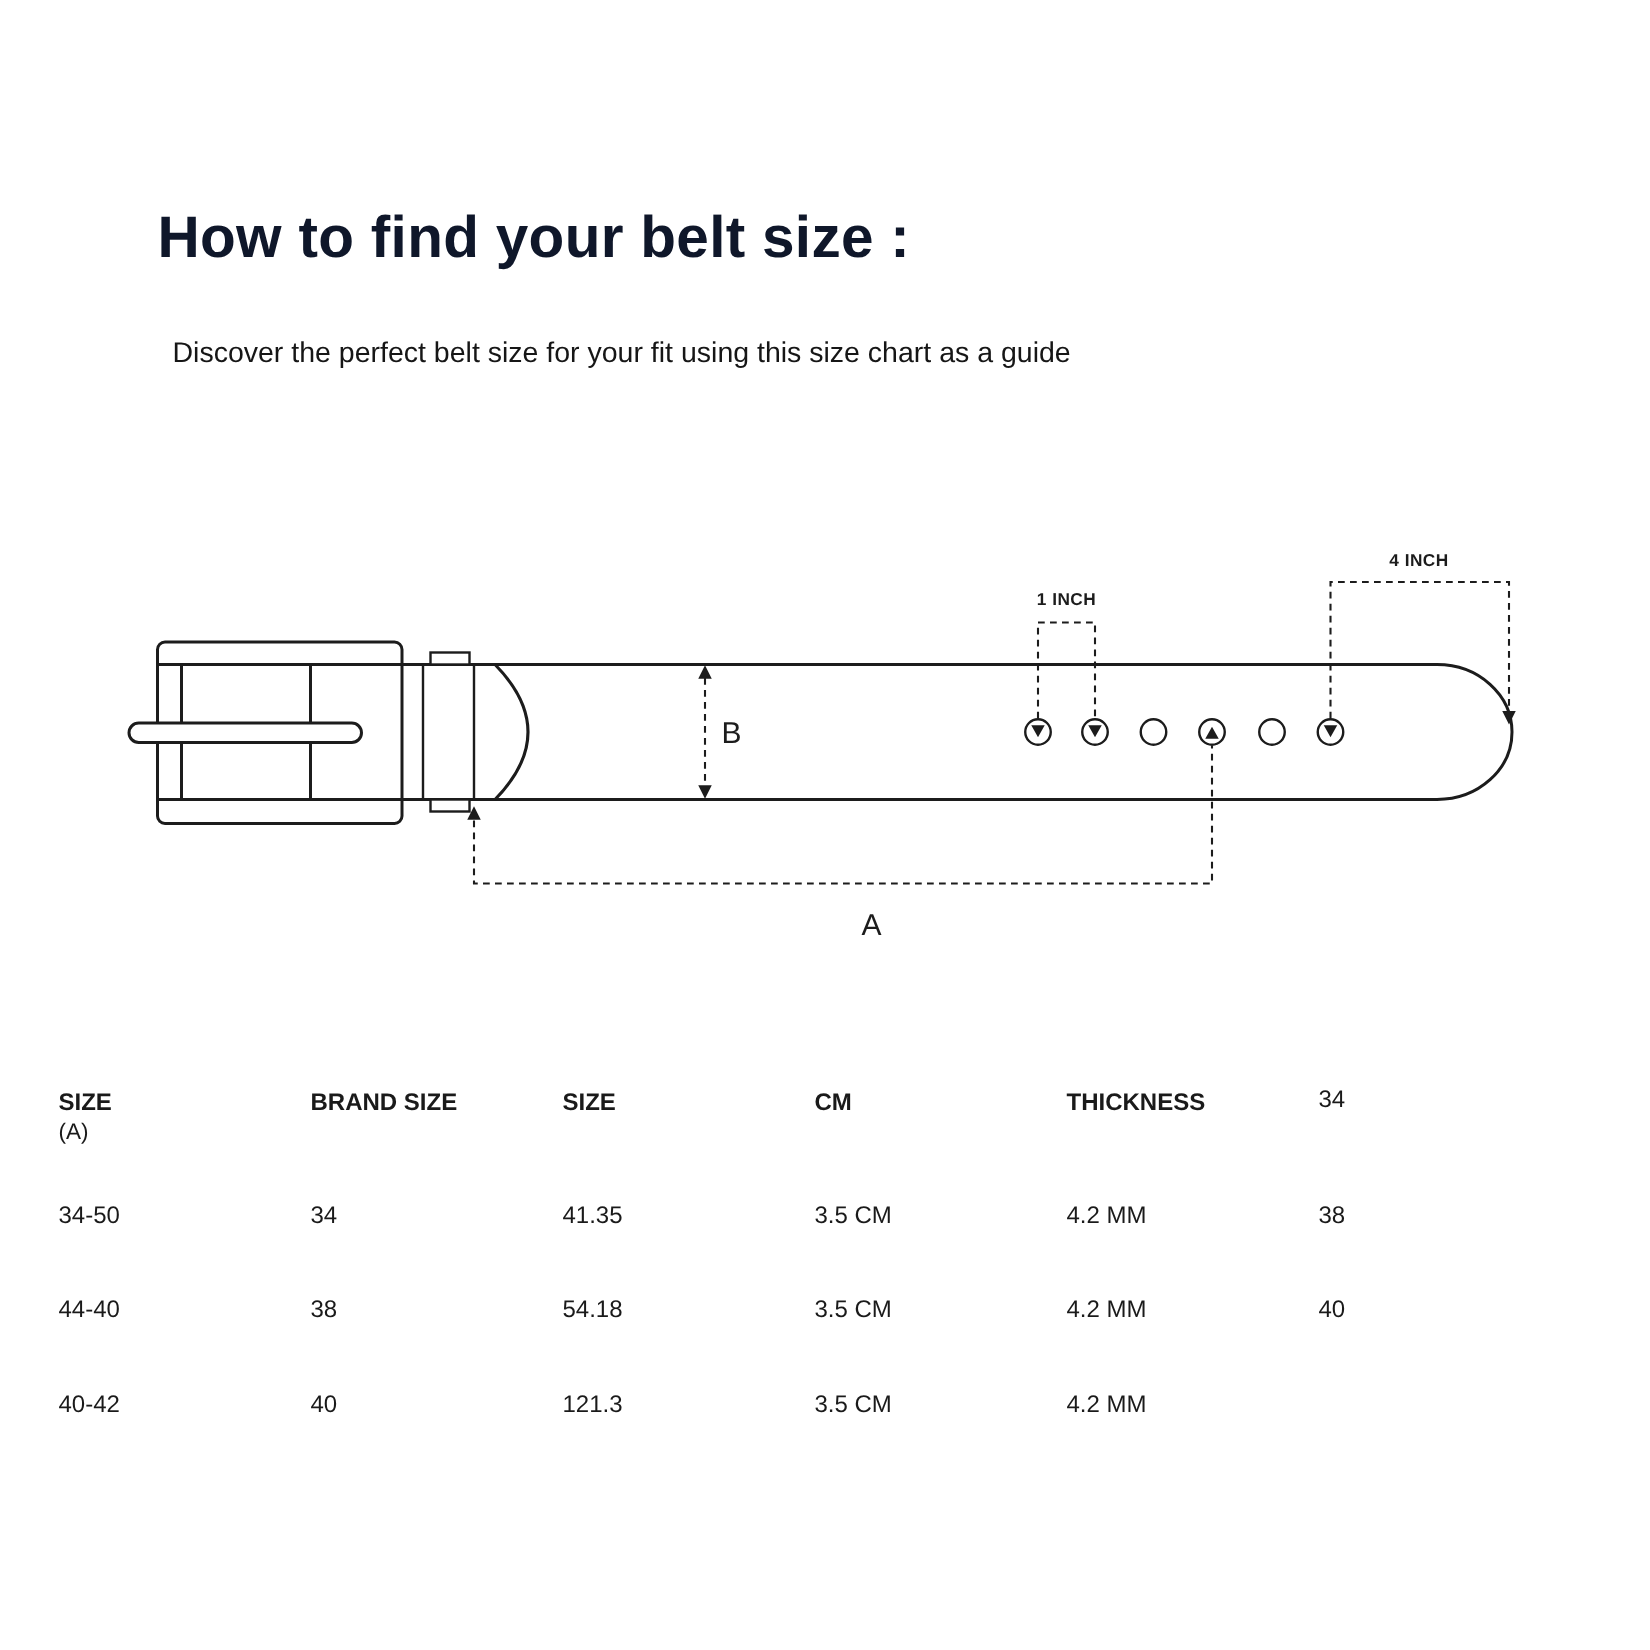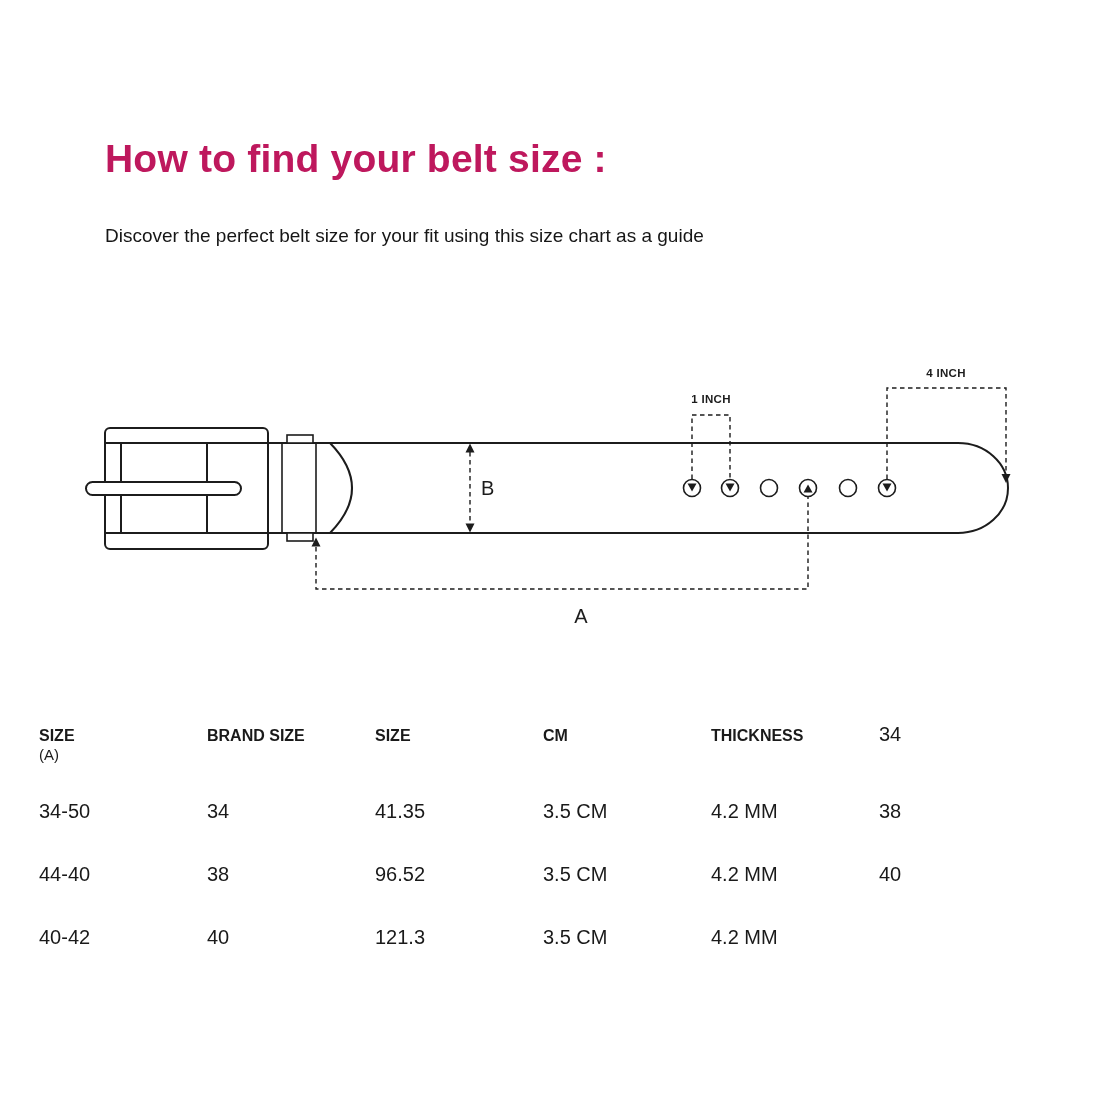--- a/index.html
+++ b/index.html
@@ -14,26 +14,26 @@
   }
   .page { position: absolute; inset: 0; }
 
   .page-title {
     position: absolute;
     left: 105px; top: 137px;
     margin: 0;
     font-size: 39px;
     font-weight: 700;
     letter-spacing: 0.2px;
-    color: #be185d;
+    color: #0f172a;
     white-space: nowrap;
   }
   .page-subtitle {
     position: absolute;
-    left: 105px; top: 225px;
+    left: 115px; top: 225px;
     margin: 0;
     font-size: 19px;
     font-weight: 400;
     color: #161616;
     white-space: nowrap;
   }
 
   .belt-diagram {
     position: absolute;
     left: 60px; top: 345px;
@@ -62,21 +62,21 @@
     width: 1008px;
     display: grid;
     grid-template-columns: repeat(6, 168px);
     grid-template-rows: 77px 63px 63px 63px;
     align-items: start;
     text-align: left;
   }
   .th { font-size: 16px; }
   .th .l1 { display: block; font-weight: 700; line-height: 19px; font-size: 16px; }
   .th .l2 { display: block; font-weight: 400; line-height: 19px; font-size: 15px; }
-  .td { font-size: 20px; font-weight: 400; line-height: 16px; }
+  .td { font-size: 16px; font-weight: 400; line-height: 16px; }
 </style>
 </head>
 <body>
 
 <div class="page">
 
   <h1 class="page-title">How to find your belt size :</h1>
   <p class="page-subtitle">Discover the perfect belt size for your fit using this size chart as a guide</p>
 
   <svg class="belt-diagram" viewBox="60 345 1000 290" xmlns="http://www.w3.org/2000/svg">
@@ -164,21 +164,21 @@
     <div class="td">34</div>
     <div class="td">34-50</div>
     <div class="td">34</div>
     <div class="td">41.35</div>
     <div class="td">3.5 CM</div>
     <div class="td">4.2 MM</div>
 
     <div class="td">38</div>
     <div class="td">44-40</div>
     <div class="td">38</div>
-    <div class="td">96.52</div>
+    <div class="td">54.18</div>
     <div class="td">3.5 CM</div>
     <div class="td">4.2 MM</div>
 
     <div class="td">40</div>
     <div class="td">40-42</div>
     <div class="td">40</div>
     <div class="td">121.3</div>
     <div class="td">3.5 CM</div>
     <div class="td">4.2 MM</div>
   </div>

